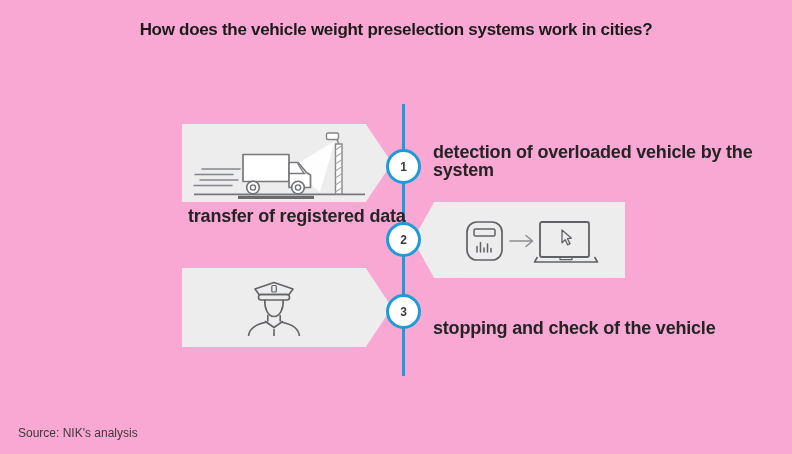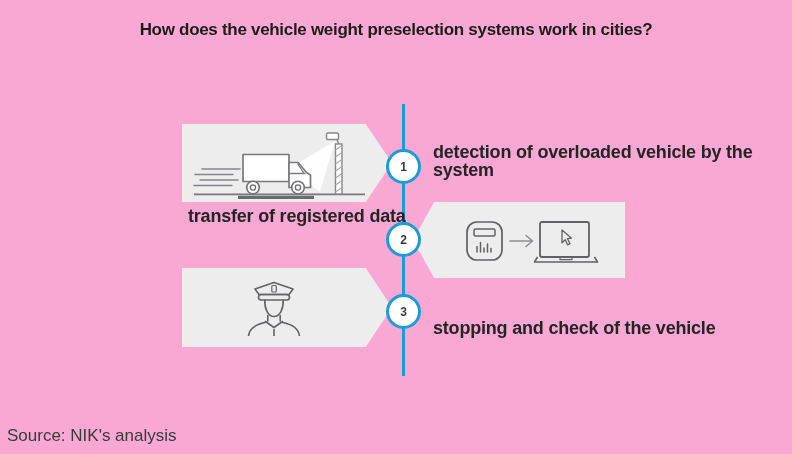--- a/index.html
+++ b/index.html
@@ -27,21 +27,21 @@
   .c1{top:149px;} .c2{top:222px;} .c3{top:294px;}
   .icon-svg{position:absolute;z-index:2;}
   .truck-svg{left:192px;top:126px;}
   .transfer-svg{left:462px;top:217px;}
   .police-svg{left:246px;top:278px;}
   .step-text{position:absolute;font-size:18px;line-height:17.5px;color:#373737;letter-spacing:-0.2px;z-index:2;}
   .step-text .b{font-weight:bold;color:#242424;}
   .t1{left:433px;top:144px;}
   .t2{left:175px;top:208px;margin-left:13px;}
   .t3{left:433px;top:320px;}
-  .source{position:absolute;left:7px;top:426px;font-size:17px;color:#3a3a3a;}
+  .source{position:absolute;left:18px;top:426px;font-size:12px;color:#3a3a3a;}
 </style>
 </head>
 <body>
 
 <div class="canvas">
 
   <h1 class="title">How does the vehicle weight preselection systems work in cities?</h1>
 
   <div class="vline"></div>
 

